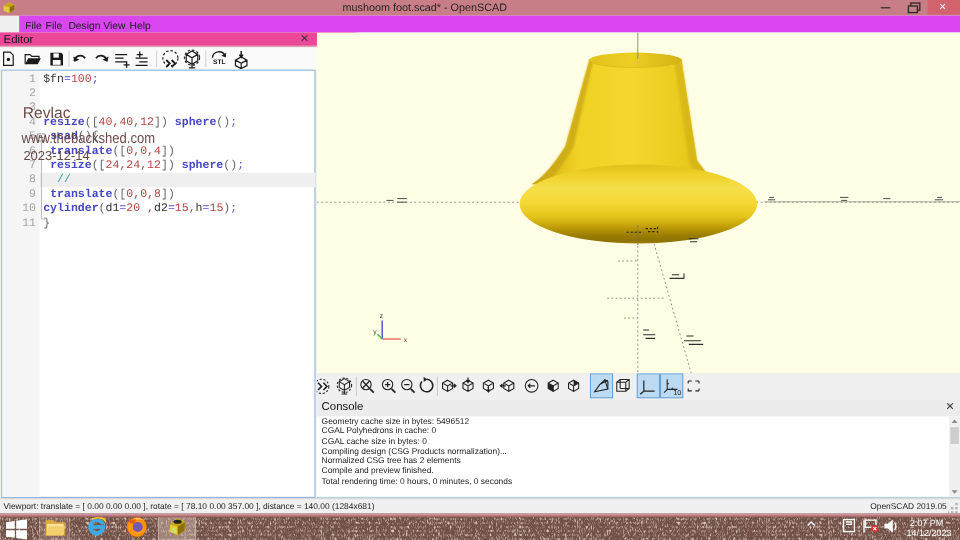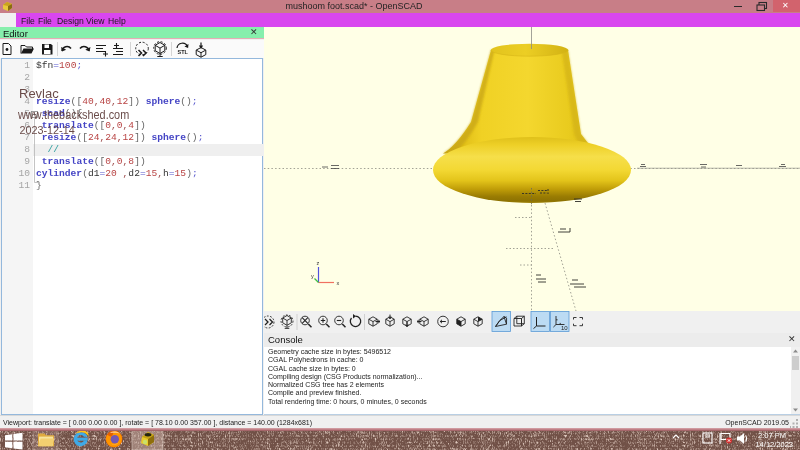--- a/index.html
+++ b/index.html
@@ -12,21 +12,21 @@
 #titletext { position:absolute; left:0; top:1px; width:708px; text-align:center; font-size:9px; color:#242424; }
 #closebtn { position:absolute; left:773px; top:0; width:27px; height:12px; background:#d2636d; }
 #minbtn { position:absolute; left:734px; top:6px; width:8px; height:1.2px; background:#2a2a2a; }
 #closex { position:absolute; left:782px; top:1px; width:20px; text-align:left; font-size:8px; color:#fff; }
 
 
 #menubar { position:absolute; left:16px; top:13px; width:800px; height:14px; background:#d946ef; font-size:8.6px; color:#1a1a1a; }
 #menubar span { position:absolute; top:2.5px; }
 
 
-#edhead { position:absolute; left:0; top:27px; width:297px; height:12px; background:#86efac; border-bottom:1px solid #e3aeb5; }
+#edhead { position:absolute; left:0; top:27px; width:297px; height:12px; background:#ec4899; border-bottom:1px solid #e3aeb5; }
 #edhead .t { position:absolute; left:3px; top:0.5px; font-size:9.5px; color:#111; }
 #edhead .x { position:absolute; left:250px; top:0px; font-size:9px; color:#333; }
 #edtoolbar { position:absolute; left:0; top:40px; width:264px; height:18px; background:#fafafa; }
 #codearea { position:absolute; left:1px; top:58px; width:262px; height:357px; background:#ffffff; border:1px solid #94b8dc; }
 #gutter { position:absolute; left:0px; top:0px; width:31px; height:355px; background:#f5f5f5; }
 #linenums { position:absolute; left:0; top:0.6px; width:28px; font-family:"Liberation Mono", monospace; font-size:9.62px; line-height:12px; color:#a5a5a5; text-align:right; white-space:pre; }
 #hl8 { position:absolute; left:31px; top:84.6px; width:230px; height:12px; background:#efefef; }
 #code { position:absolute; left:34px; top:0.6px; font-family:"Liberation Mono", monospace; font-size:9.62px; line-height:12px; white-space:pre; color:#333; }
 .kw { color:#4545c5;font-weight:bold; }
 .num { color:#b84343; }

